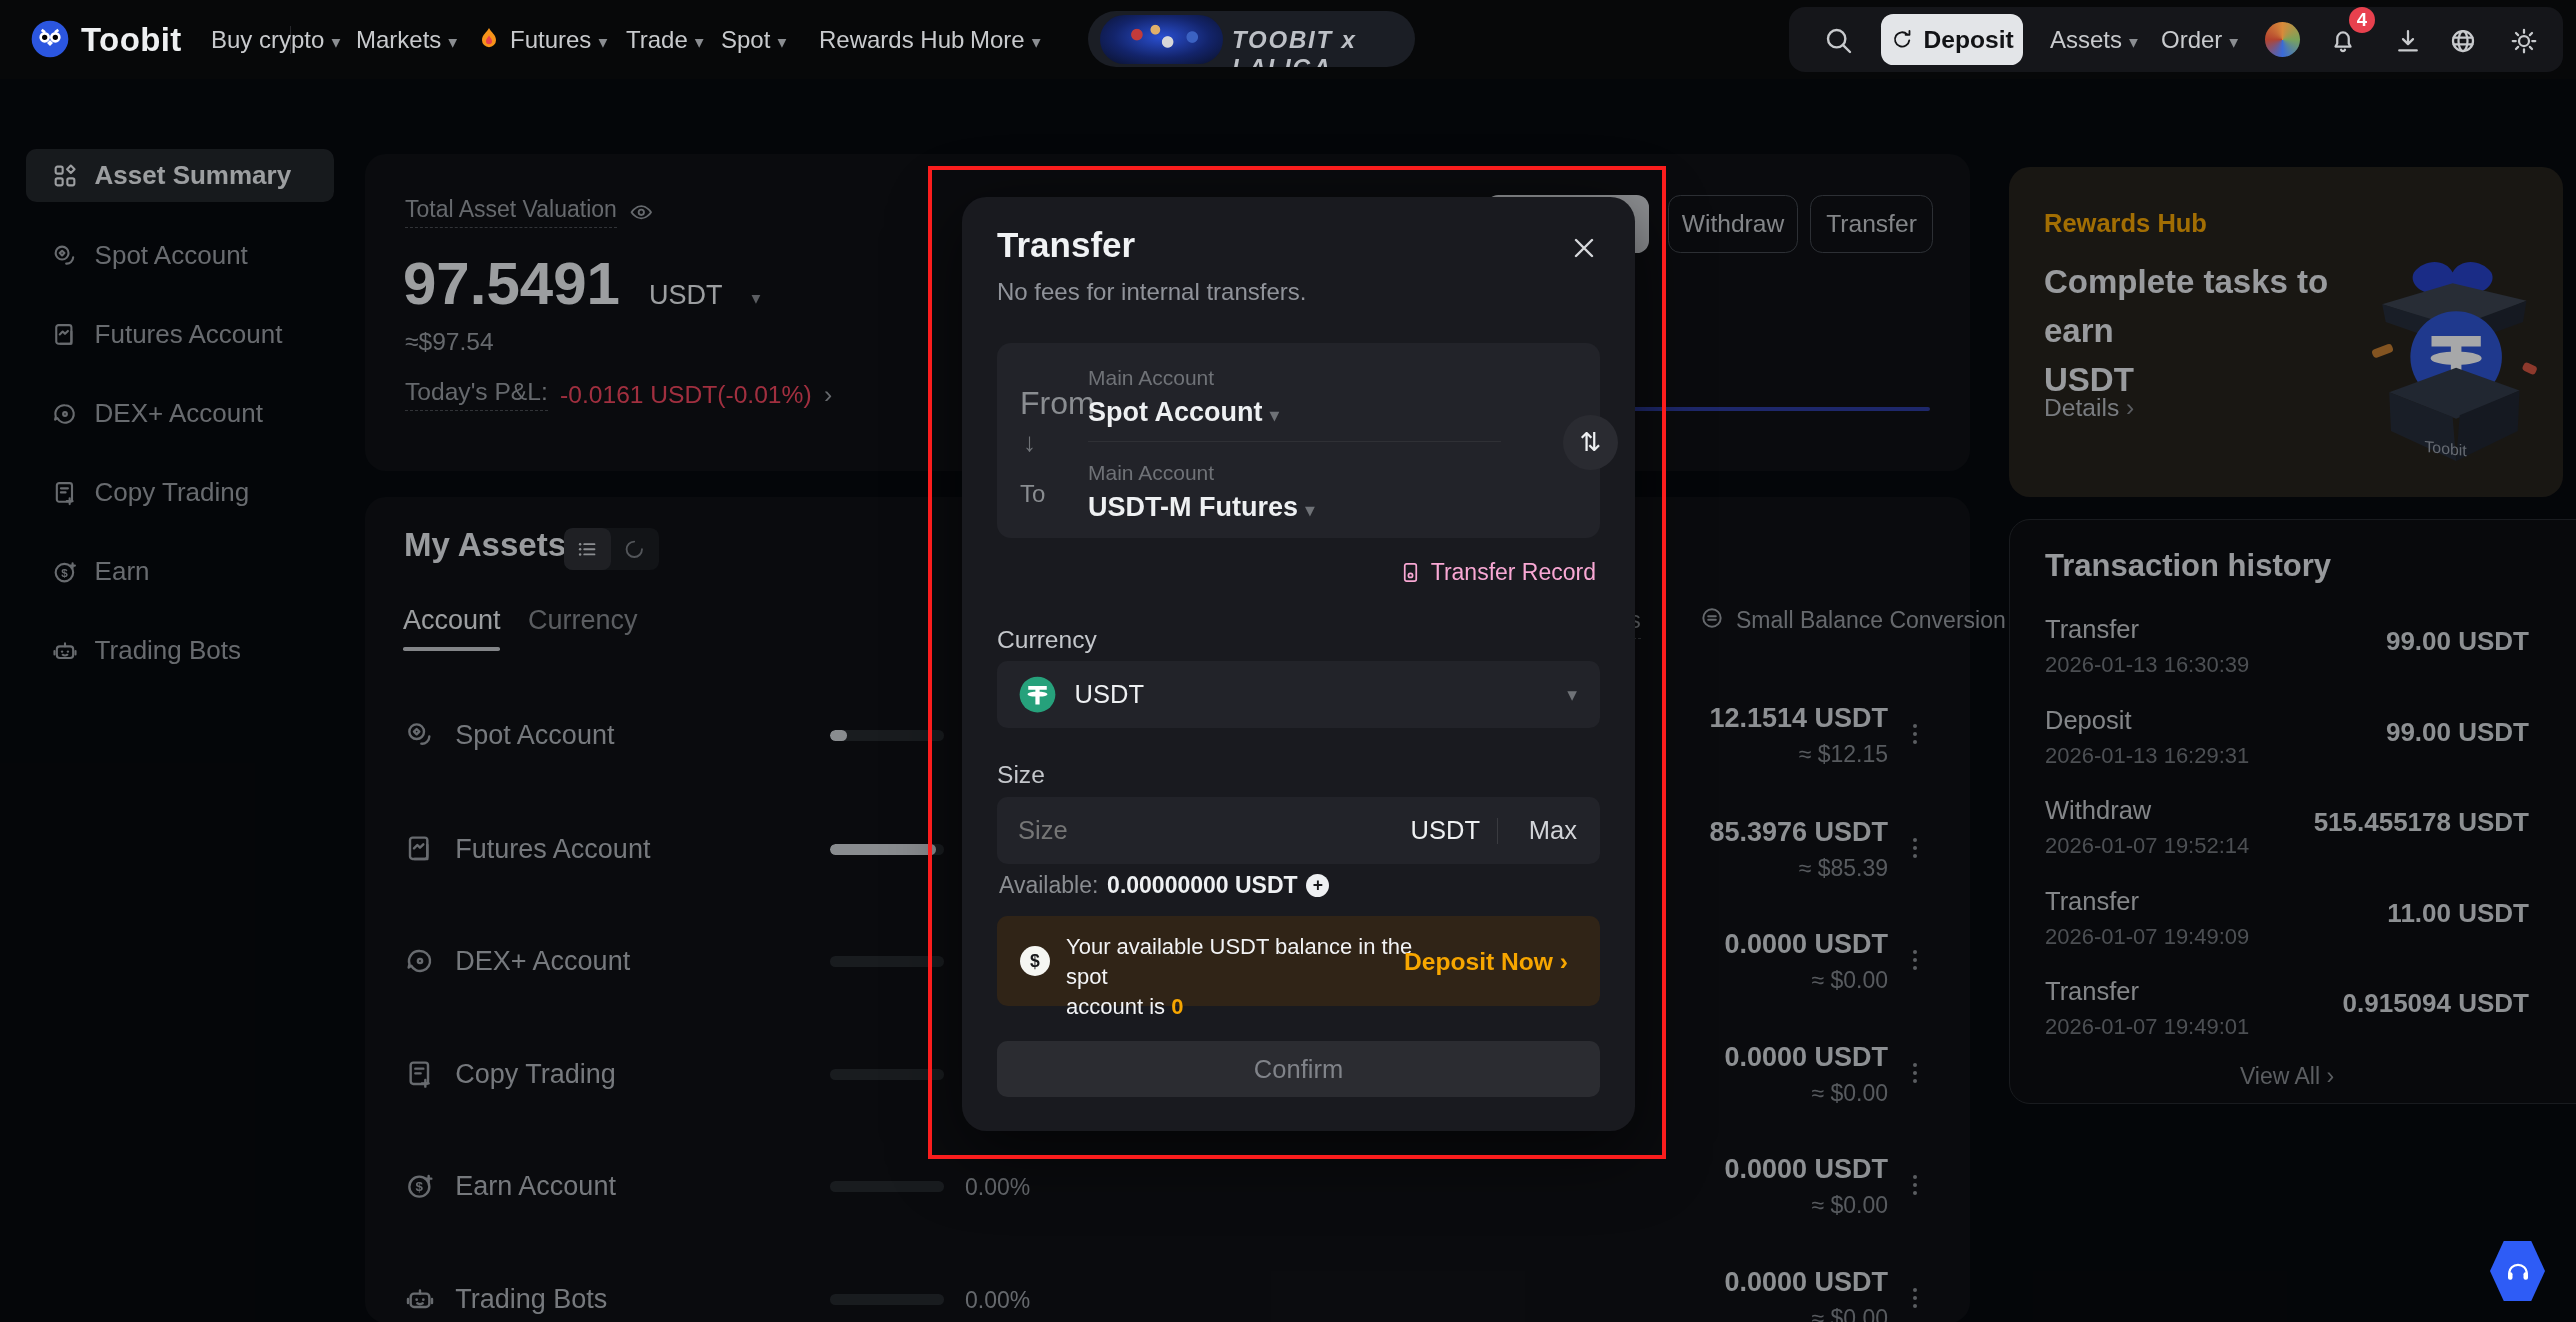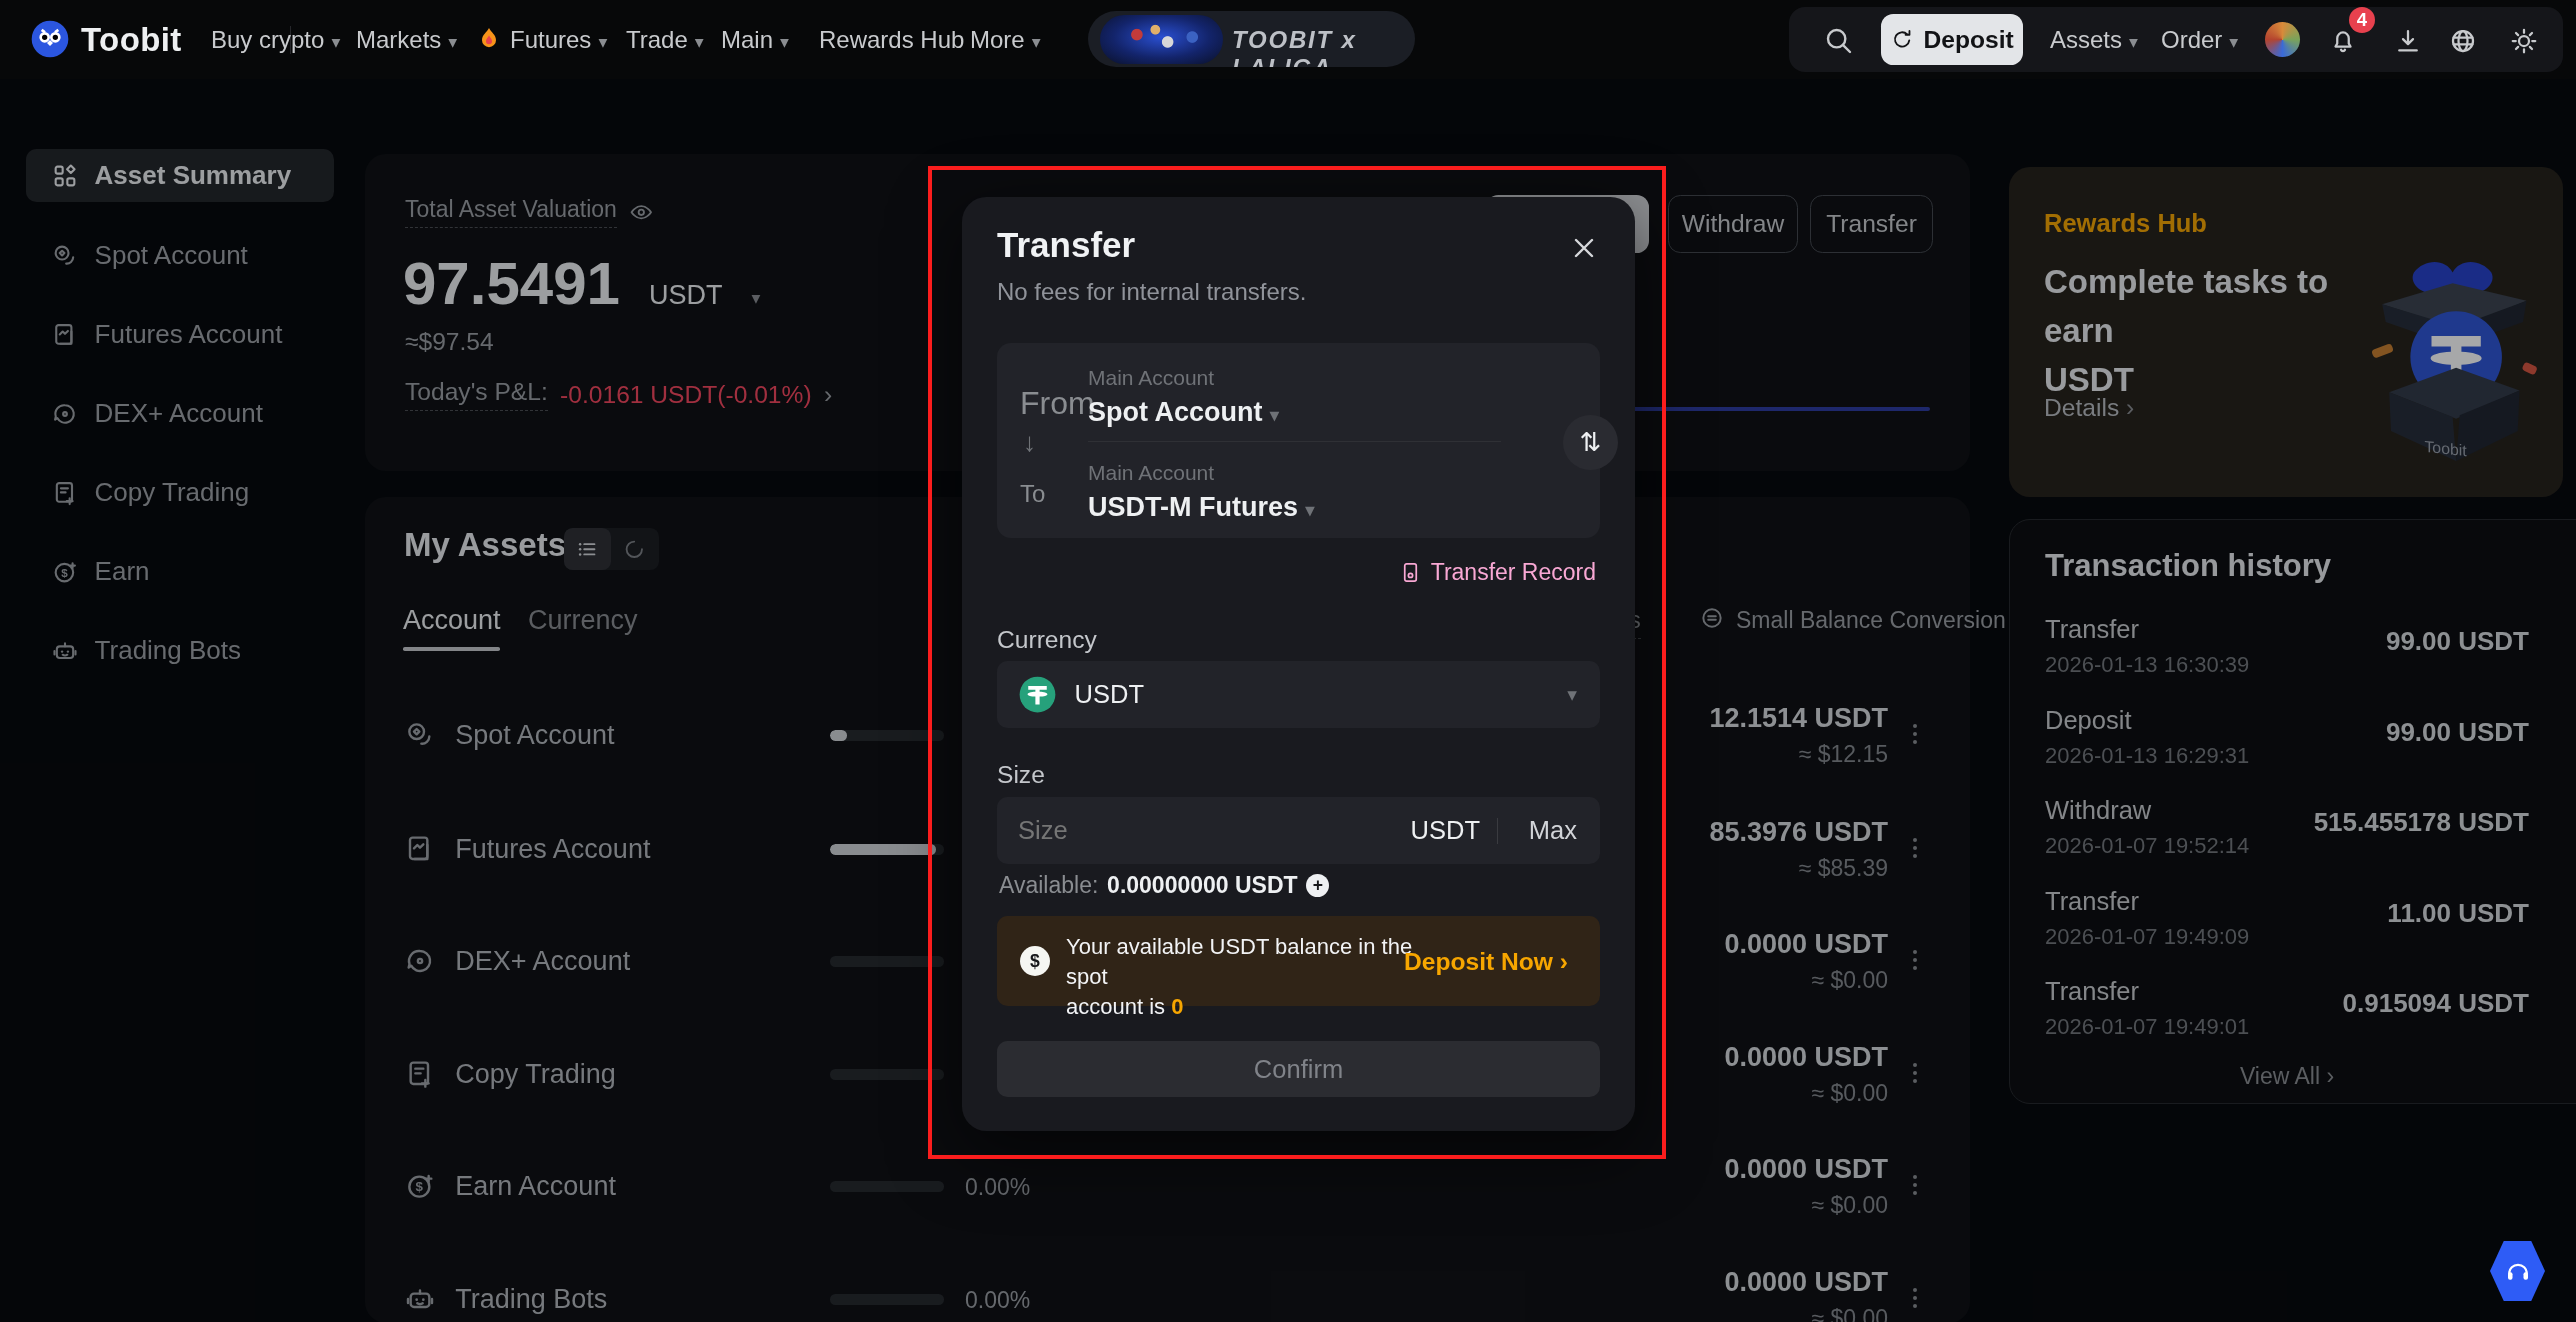--- a/index.html
+++ b/index.html
@@ -210,21 +210,21 @@
     <div class="brand">Toobit</div>
     <div class="nav-divider"></div>
 
     <div class="nav-item chev" style="left:211px">Buy crypto</div>
     <div class="nav-item chev" style="left:356px">Markets</div>
     <svg class="abs" style="left:475px;top:24.6px" width="28" height="28" viewBox="0 0 24 24">
         <use href="#i-flame"></use>
       </svg>
     <div class="nav-item chev" style="left:510px">Futures</div>
     <div class="nav-item chev" style="left:626px">Trade</div>
-    <div class="nav-item chev" style="left:721px">Main</div>
+    <div class="nav-item chev" style="left:721px">Spot</div>
     <div class="nav-item" style="left:819px">Rewards Hub</div>
     <div class="nav-item chev" style="left:970px">More</div>
 
     <div class="banner">
       <div class="banner-img"></div>
       <div class="banner-text">TOOBIT x LALIGA</div>
     </div>
 
     <div class="nav-right"></div>
     <svg class="ic abs" style="left:1822px;top:24px;color:#c8cacd;cursor:pointer" width="32" height="32" viewBox="0 0 24 24">

